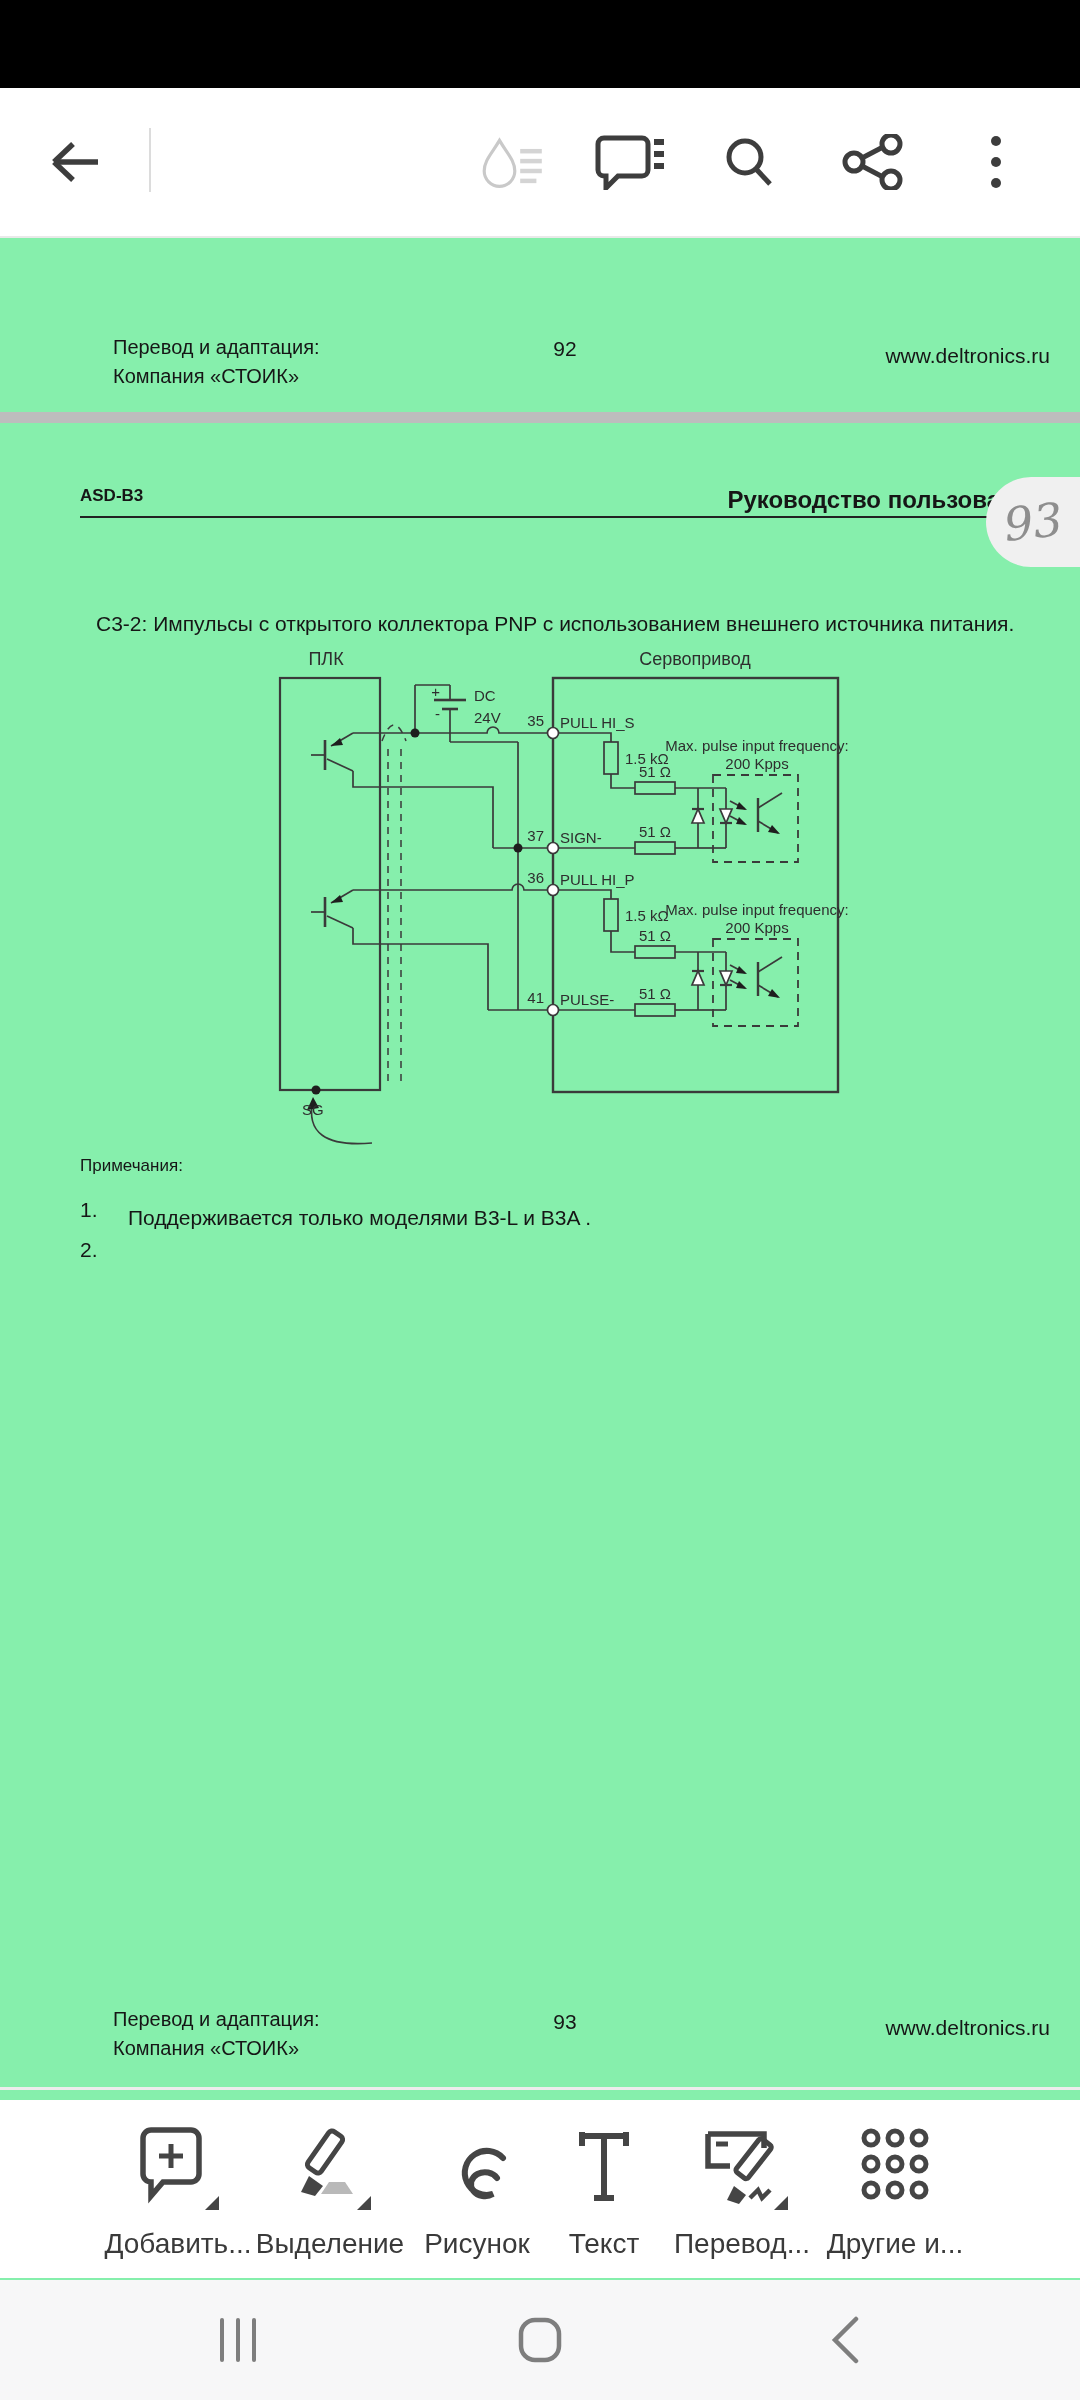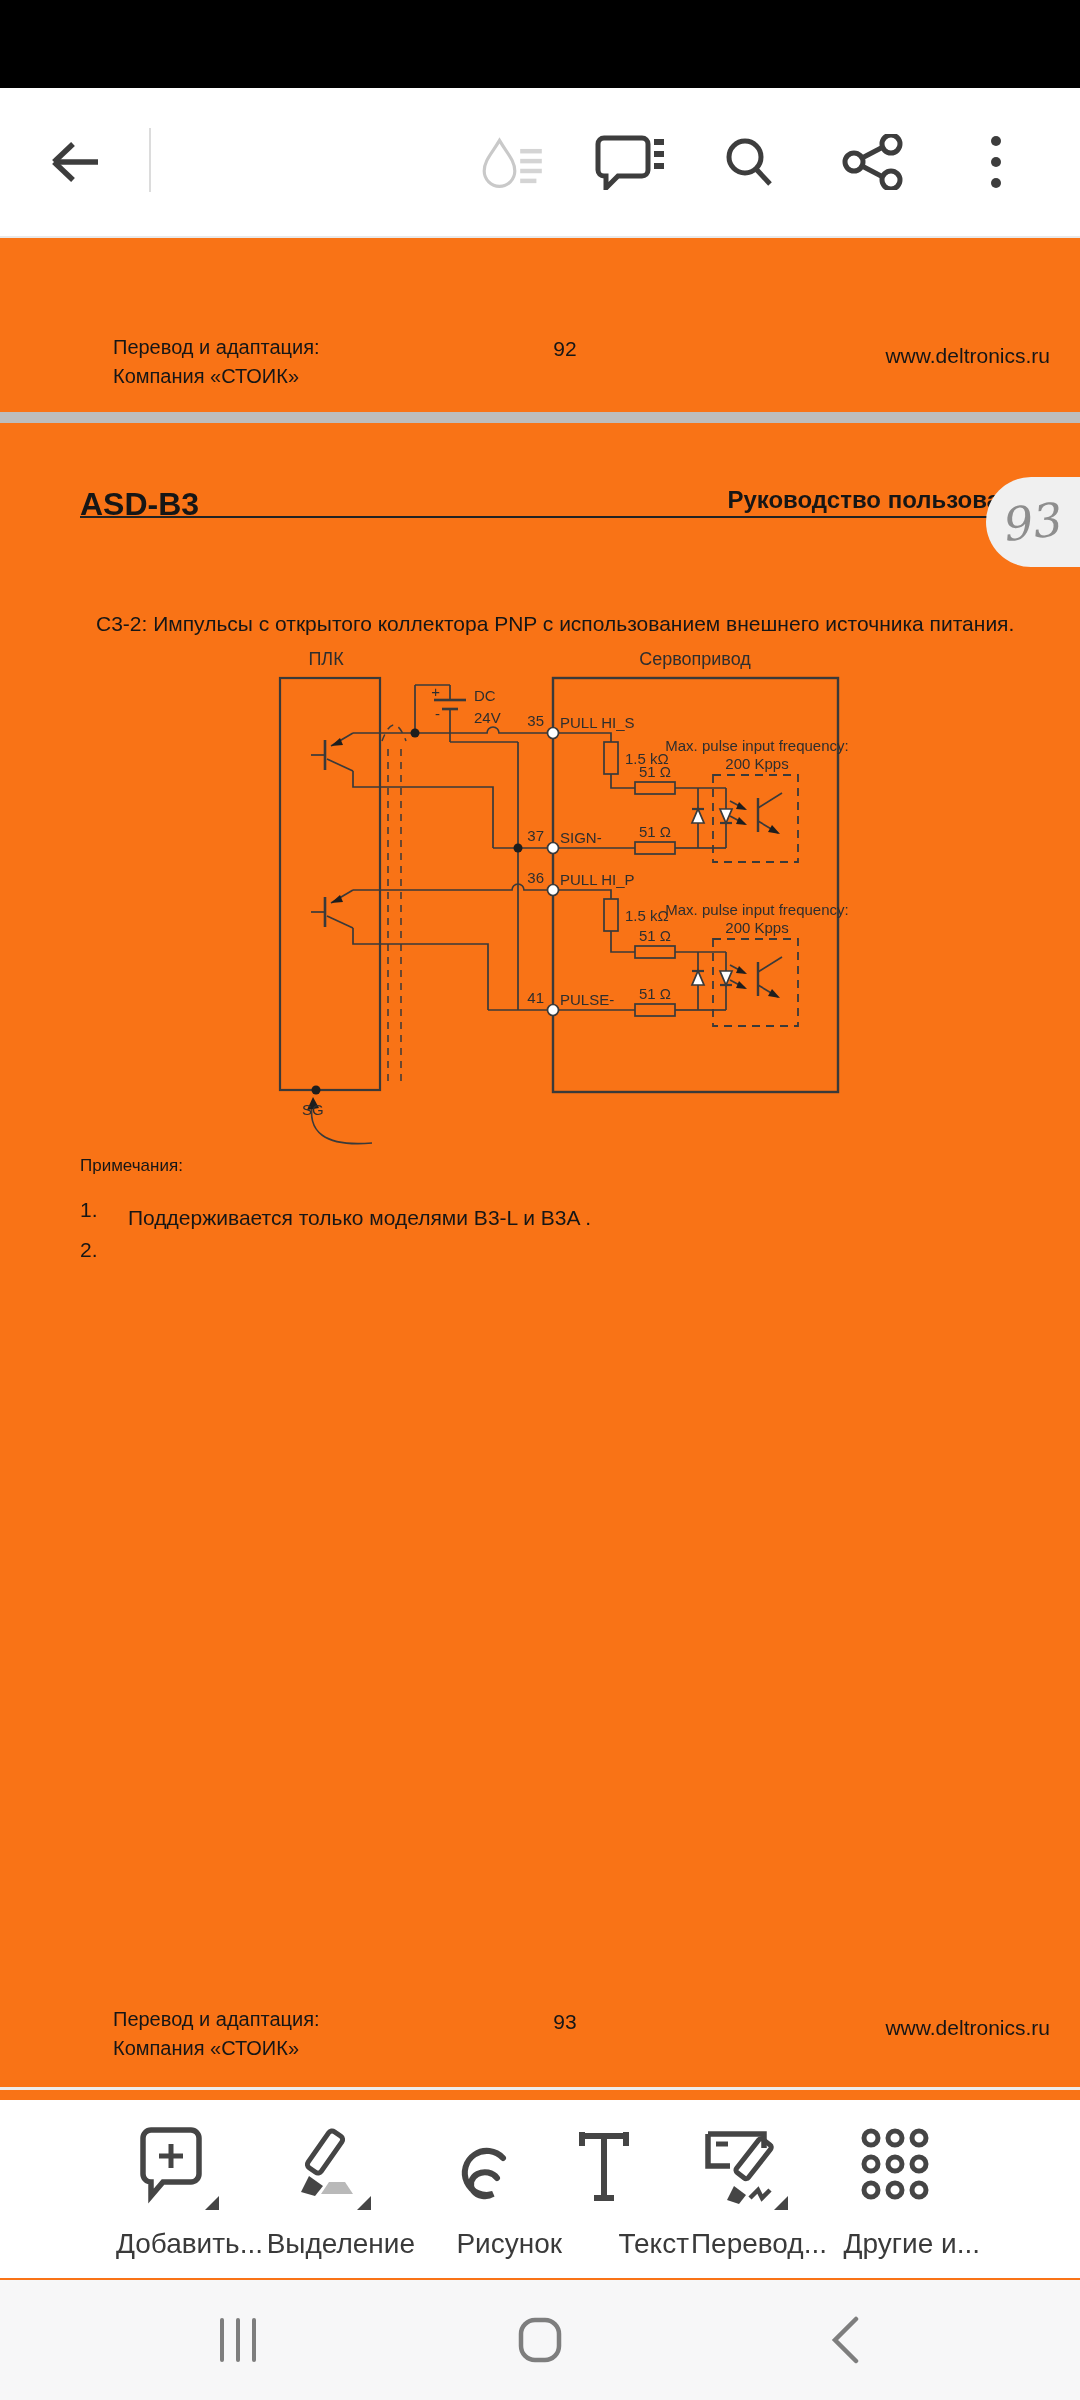--- a/index.html
+++ b/index.html
@@ -1,37 +1,37 @@
 <!DOCTYPE html>
 <html><head>
 <meta charset="utf-8">
 <style>
   * { margin:0; padding:0; box-sizing:border-box; }
   html,body { width:1080px; height:2400px; background:#ffffff; overflow:hidden;
               font-family:"Liberation Sans", sans-serif; }
   .abs { position:absolute; }
-  #screen { position:relative; width:1080px; height:2400px; background:#f97316; }
+  #screen { position:relative; width:1080px; height:2400px; background:#86efac; }
 
   
   #status-bar { left:0; top:0; width:1080px; height:88px; background:#000; }
 
   
   #top-toolbar { left:0; top:88px; width:1080px; height:148px; background:#fff; }
   .tt-icon { position:absolute; top:0; width:72px; height:148px; display:flex; align-items:center; justify-content:center; }
   #tt-divider { position:absolute; left:149px; top:40px; width:2px; height:64px; background:#dcdcdc; }
   #toolbar-sep { left:0; top:236px; width:1080px; height:2px; background:#e9e9e9; }
 
   
   .doc-text { color:#161616; }
   #p92-footer-left  { left:113px; top:333px;  font-size:20px; line-height:29px; }
   #p92-page-num     { left:0; top:337px; width:1130px; text-align:center; font-size:21px; }
   #p92-site         { right:30px; top:344px; font-size:21px; }
   #page-divider     { left:0; top:412px; width:1080px; height:11px; background:#bdbdbd; }
 
-  #p93-header-left  { left:80px;  top:486px; font-size:32px; font-weight:bold; }
+  #p93-header-left  { left:80px;  top:486px; font-size:17px; font-weight:bold; }
   #p93-header-right { right:80px; top:486px; font-size:24px; font-weight:bold; white-space:nowrap; }
   #p93-header-rule  { left:80px; top:516px; width:922px; height:2px; background:#222; }
   #page-bubble { right:0; top:477px; width:94px; height:90px; background:#f0f0f0;
                  border-radius:45px 0 0 45px; display:flex; align-items:center; justify-content:center; }
   #page-bubble span { font-family:"DejaVu Serif", serif; font-style:italic; font-size:46px;
                       color:#8e8e8e; transform:rotate(-6deg); }
 
   #p93-title { left:80px; top:612px; font-size:21px;margin-left:16px; }
 
   #diagram { left:268px; top:645px; width:584px; height:512px; }
@@ -47,21 +47,21 @@
   #note-1 { top:1198px; }
   #note-2 { top:1238px; }
 
   #p93-footer-left  { left:113px; top:2005px; font-size:20px; line-height:29px; }
   #p93-page-num     { left:0; top:2010px; width:1130px; text-align:center; font-size:21px; }
   #p93-site         { right:30px; top:2016px; font-size:21px; }
 
   
   #bottom-sep { left:0; top:2087px; width:1080px; height:3px; background:#ececec; }
   #bottom-toolbar { left:0; top:2100px; width:1080px; height:178px; background:#fff; }
-  .bt-item { position:absolute; top:18px; width:170px; height:150px; text-align:right; }
+  .bt-item { position:absolute; top:18px; width:170px; height:150px; text-align:center; }
   .bt-ic { height:96px; display:flex; align-items:flex-end; justify-content:center; }
   .bt-label { margin-top:14px; font-size:28px; color:#3a3a3a; white-space:nowrap; }
 
   
   #nav-bar { left:0; top:2280px; width:1080px; height:120px; background:#f7f7f8; }
   .nav-btn { position:absolute; top:0; width:120px; height:120px; display:flex; align-items:center; justify-content:center; }
 </style>
 </head>
 <body>
 

